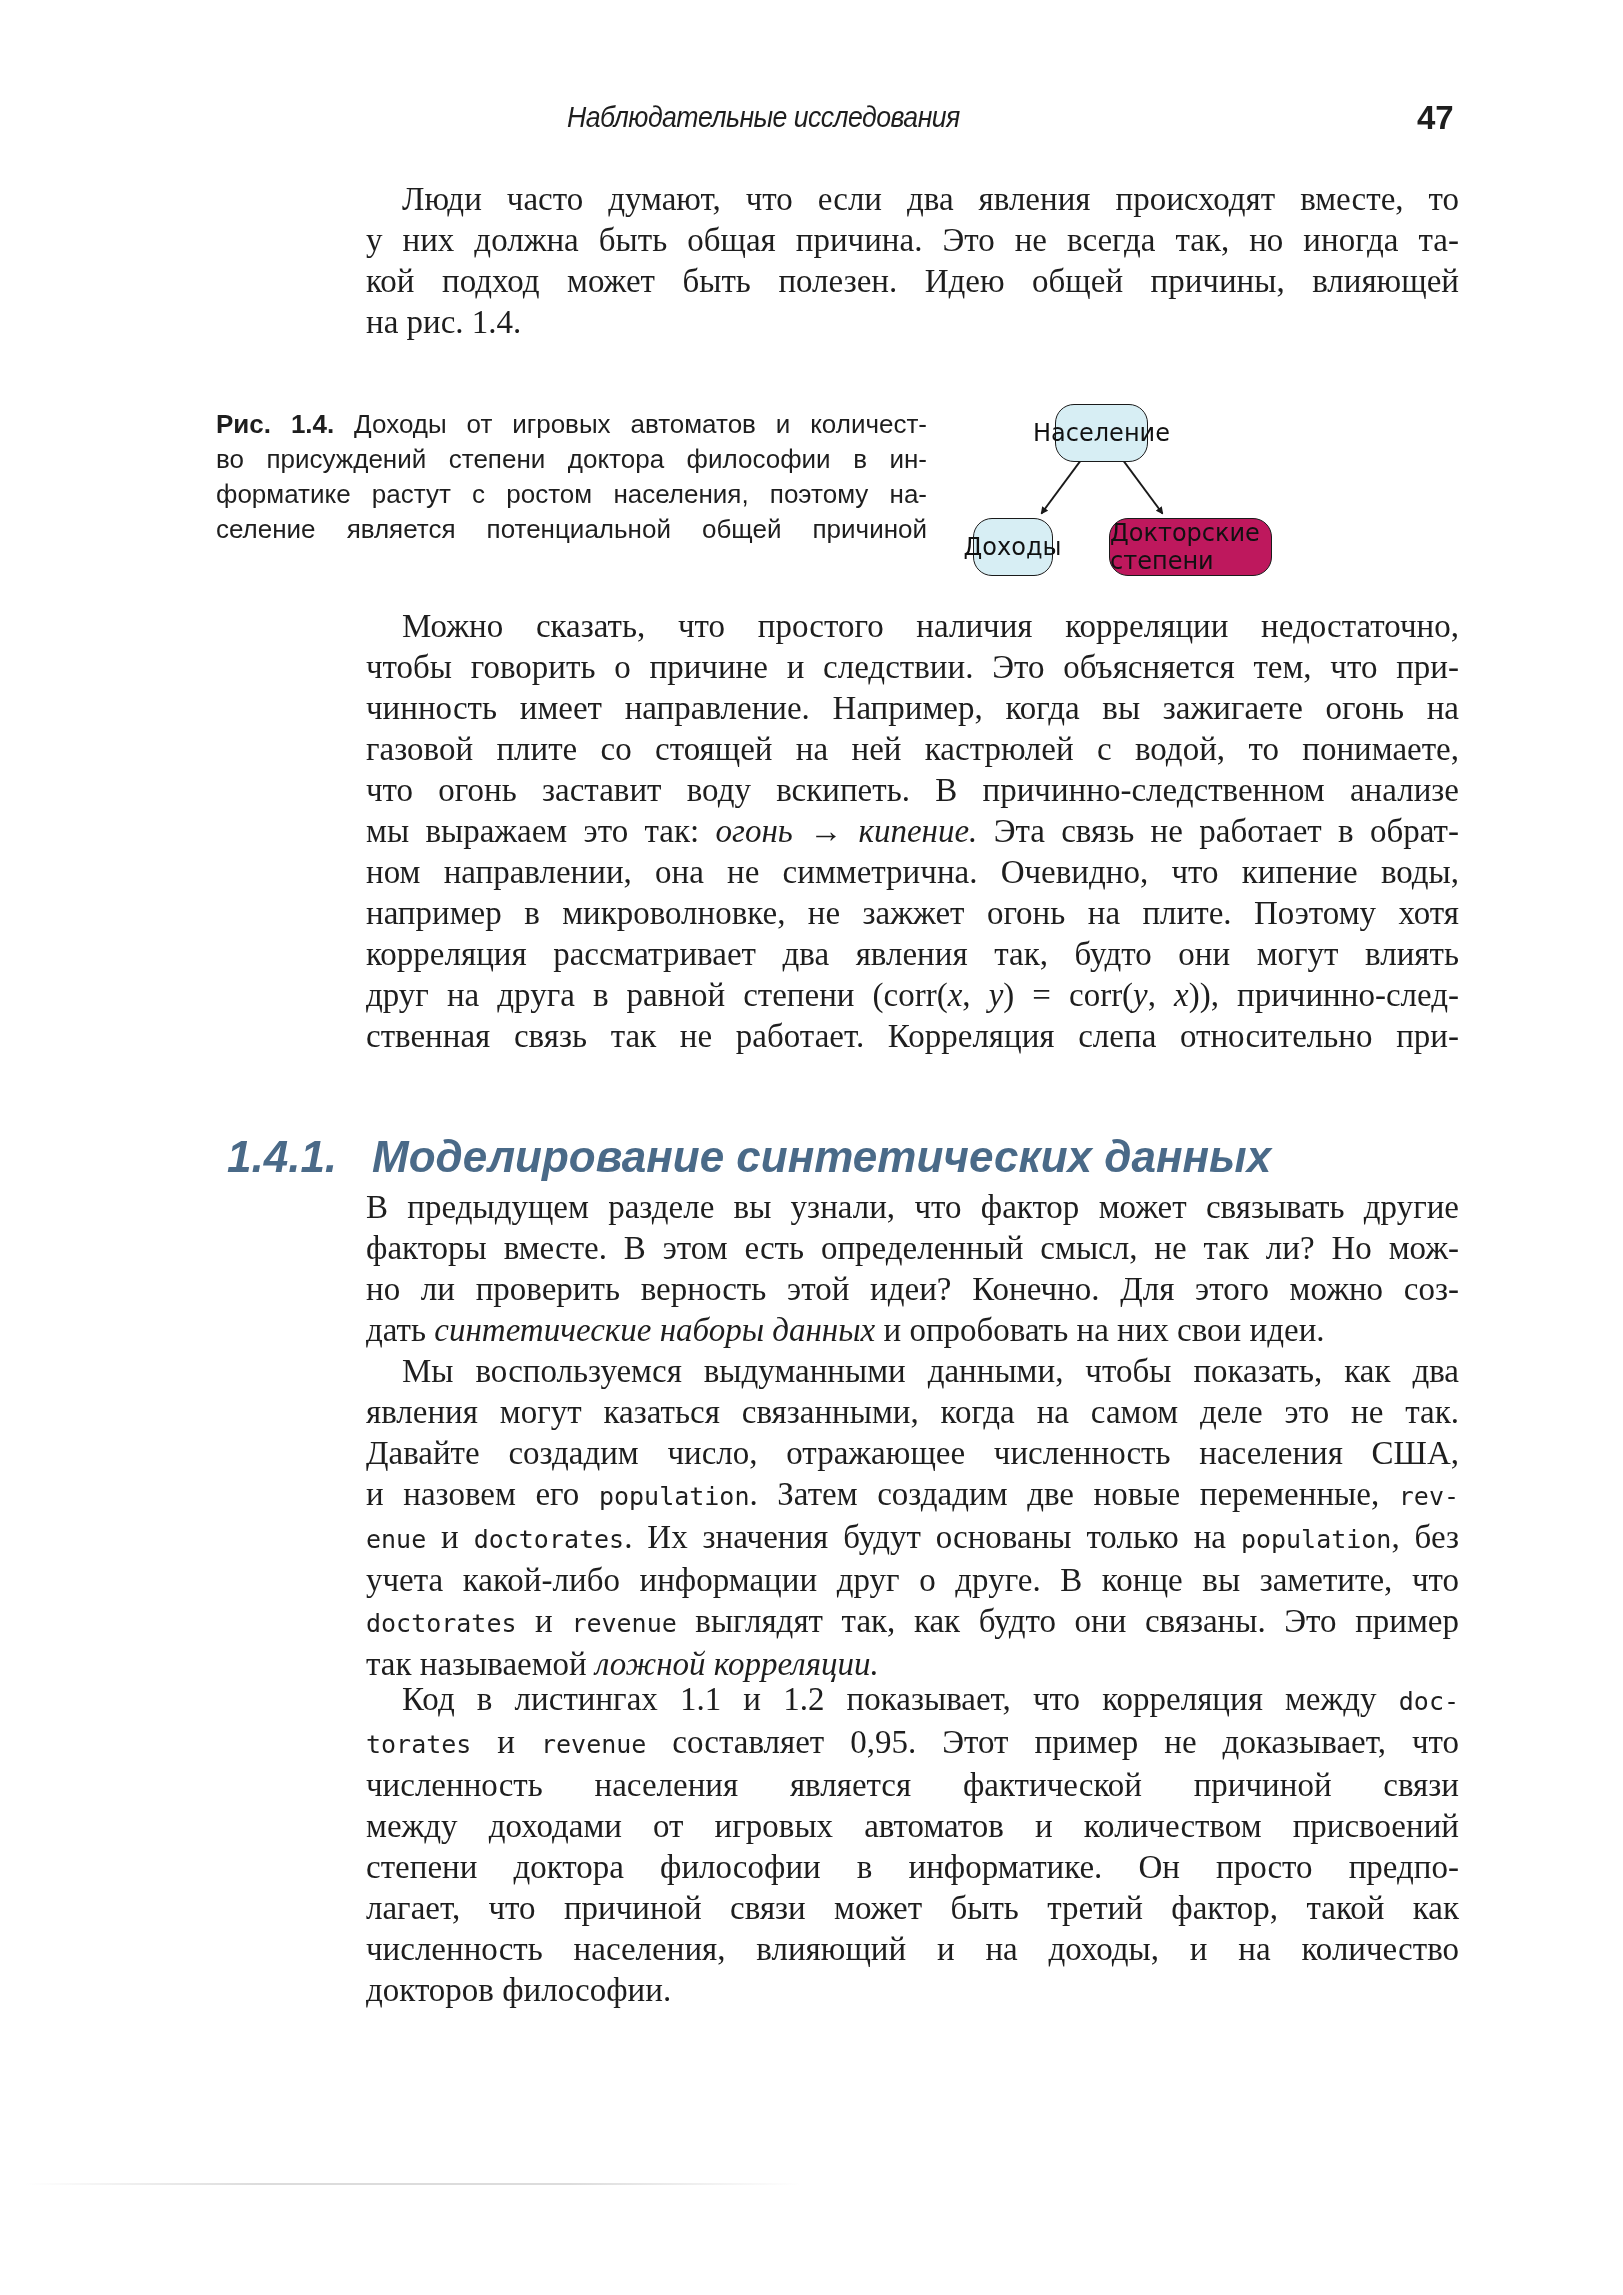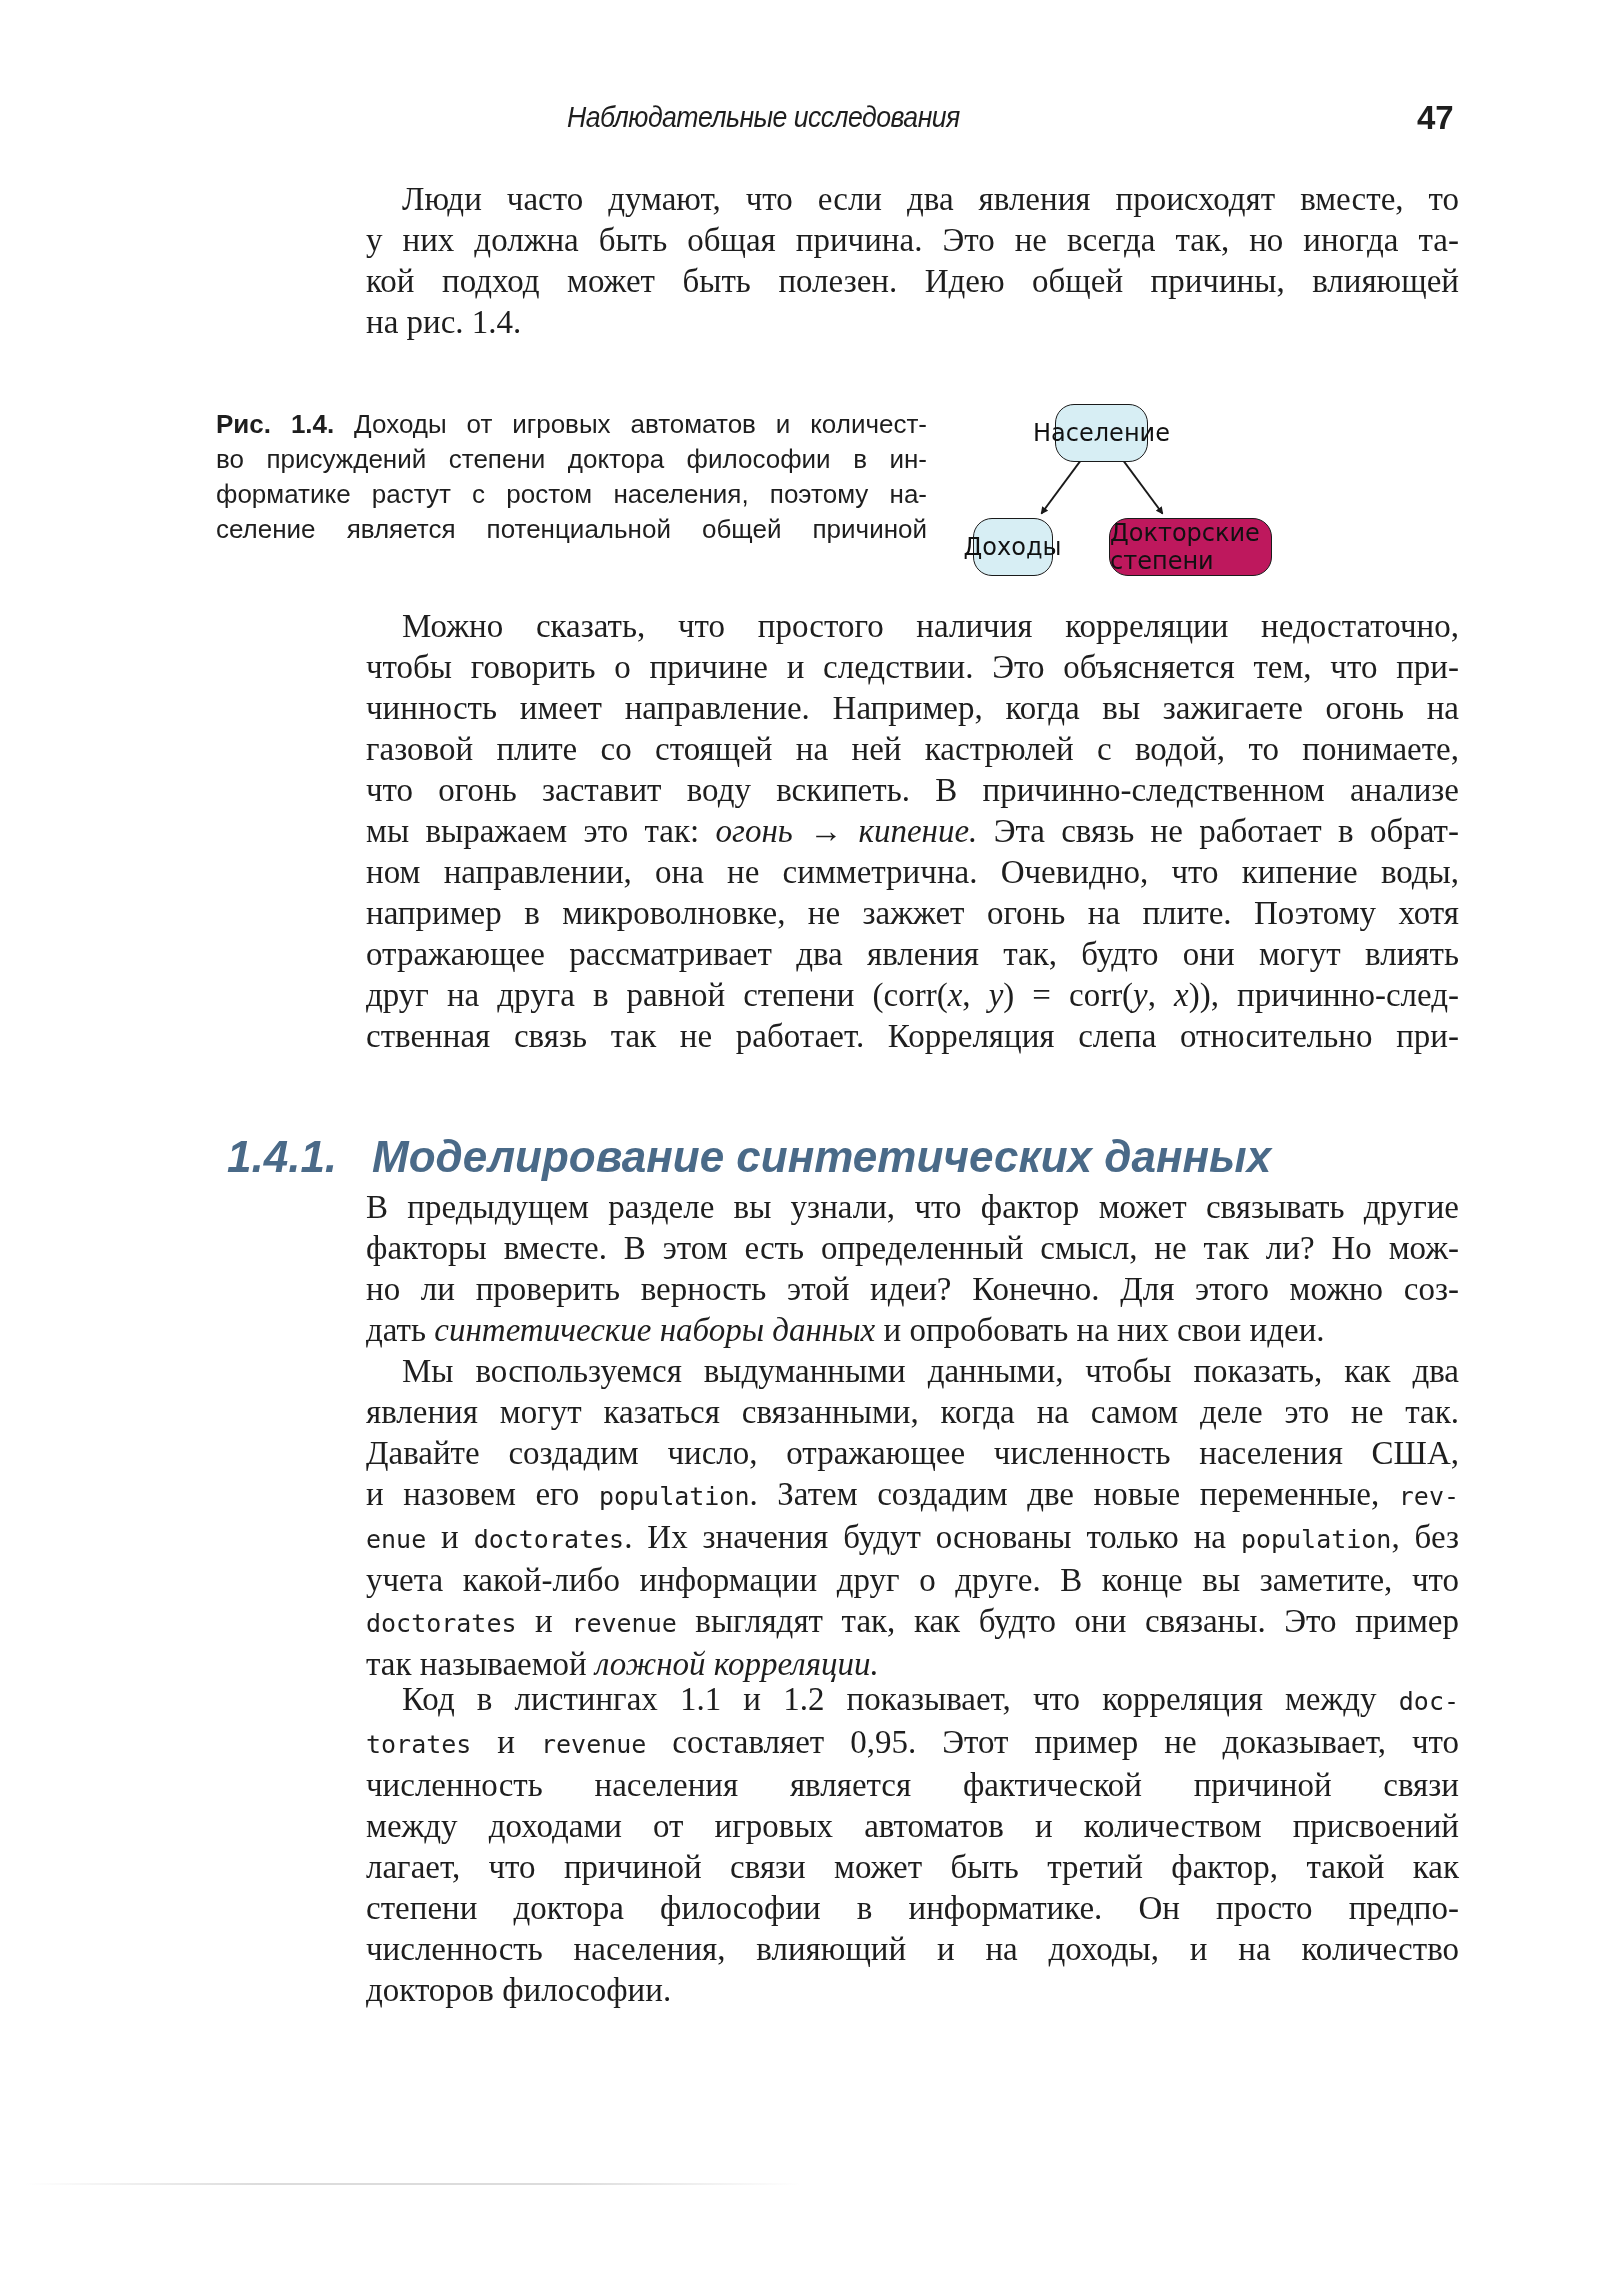--- a/index.html
+++ b/index.html
@@ -98,21 +98,21 @@
 
 <div class="abs body-text" style="left:366px; top:606px; width:1093px;">
   <span class="line" style="text-indent:36px;">Можно сказать, что простого наличия корреляции недостаточно,</span>
   <span class="line">чтобы говорить о причине и следствии. Это объясняется тем, что при-</span>
   <span class="line">чинность имеет направление. Например, когда вы зажигаете огонь на</span>
   <span class="line">газовой плите со стоящей на ней кастрюлей с водой, то понимаете,</span>
   <span class="line">что огонь заставит воду вскипеть. В причинно-следственном анализе</span>
   <span class="line"><span>мы выражаем это так: </span><span class="it">огонь</span><span> → </span><span class="it">кипение.</span><span> Эта связь не работает в обрат-</span></span>
   <span class="line">ном направлении, она не симметрична. Очевидно, что кипение воды,</span>
   <span class="line">например в микроволновке, не зажжет огонь на плите. Поэтому хотя</span>
-  <span class="line">отражающее рассматривает два явления так, будто они могут влиять</span>
+  <span class="line">корреляция рассматривает два явления так, будто они могут влиять</span>
   <span class="line"><span>друг на друга в равной степени (corr(</span><span class="it">x</span><span>, </span><span class="it">y</span><span>) = corr(</span><span class="it">y</span><span>, </span><span class="it">x</span><span>)), причинно-след-</span></span>
   <span class="line">ственная связь так не работает. Корреляция слепа относительно при-</span>
 </div>
 
 <div class="abs section-heading" style="color: rgb(74, 106, 136);">
   <span class="num">1.4.1.</span><span>Моделирование синтетических данных</span>
 </div>
 
 <div class="abs body-text" style="left:366px; top:1187px; width:1093px;">
   <span class="line">В предыдущем разделе вы узнали, что фактор может связывать другие</span>
@@ -130,20 +130,20 @@
   <span class="line">учета какой-либо информации друг о друге. В конце вы заметите, что</span>
   <span class="line"><span class="mono">doctorates</span><span> и </span><span class="mono">revenue</span><span>  выглядят так, как будто они связаны. Это пример</span></span>
   <span class="line last"><span>так называемой </span><span class="it">ложной корреляции.</span></span>
 </div>
 
 <div class="abs body-text" style="left:366px; top:1679px; width:1093px;">
   <span class="line" style="text-indent:36px;"><span>Код в листингах 1.1 и 1.2 показывает, что корреляция между </span><span class="mono">doc-</span></span>
   <span class="line"><span class="mono">torates</span><span> и </span><span class="mono">revenue</span><span> составляет 0,95. Этот пример не доказывает, что</span></span>
   <span class="line">численность населения является фактической причиной связи</span>
   <span class="line">между доходами от игровых автоматов и количеством присвоений</span>
+  <span class="line">степени доктора философии в информатике. Он просто предпо-</span>
   <span class="line">лагает, что причиной связи может быть третий фактор, такой как</span>
-  <span class="line">степени доктора философии в информатике. Он просто предпо-</span>
   <span class="line">численность населения, влияющий и на доходы, и на количество</span>
   <span class="line last">докторов философии.</span>
 </div>
 
 <div class="abs footer-rule"></div>
 
 
 </body></html>

